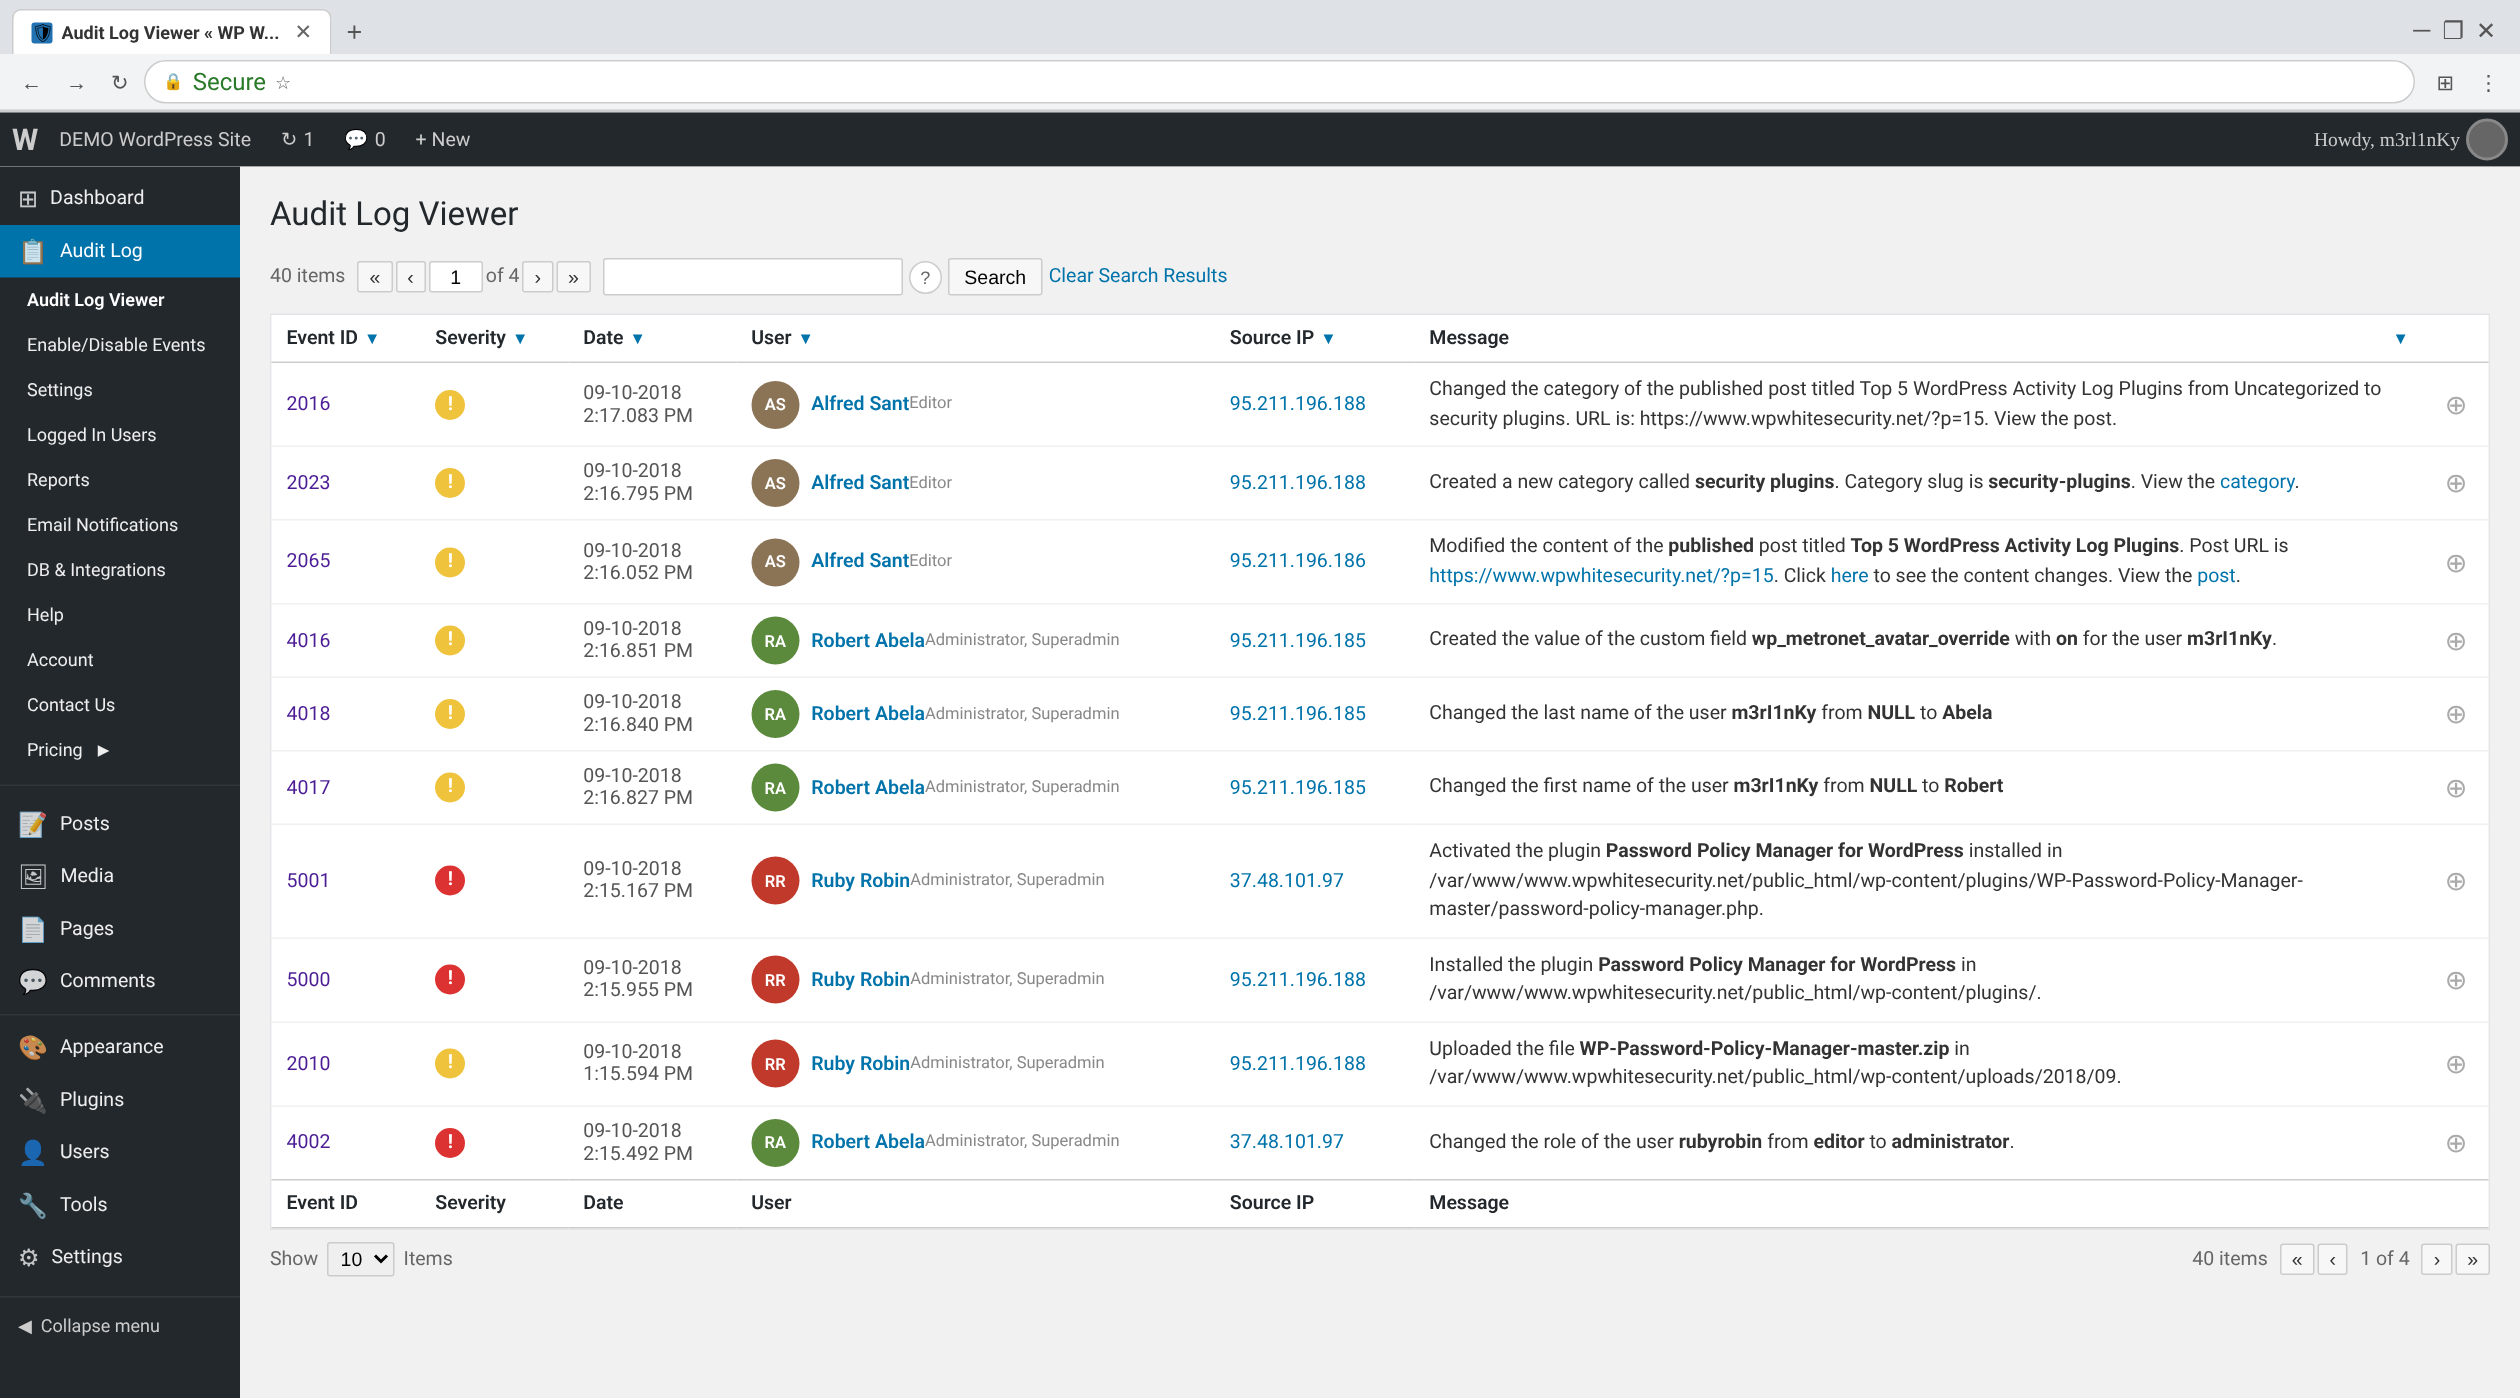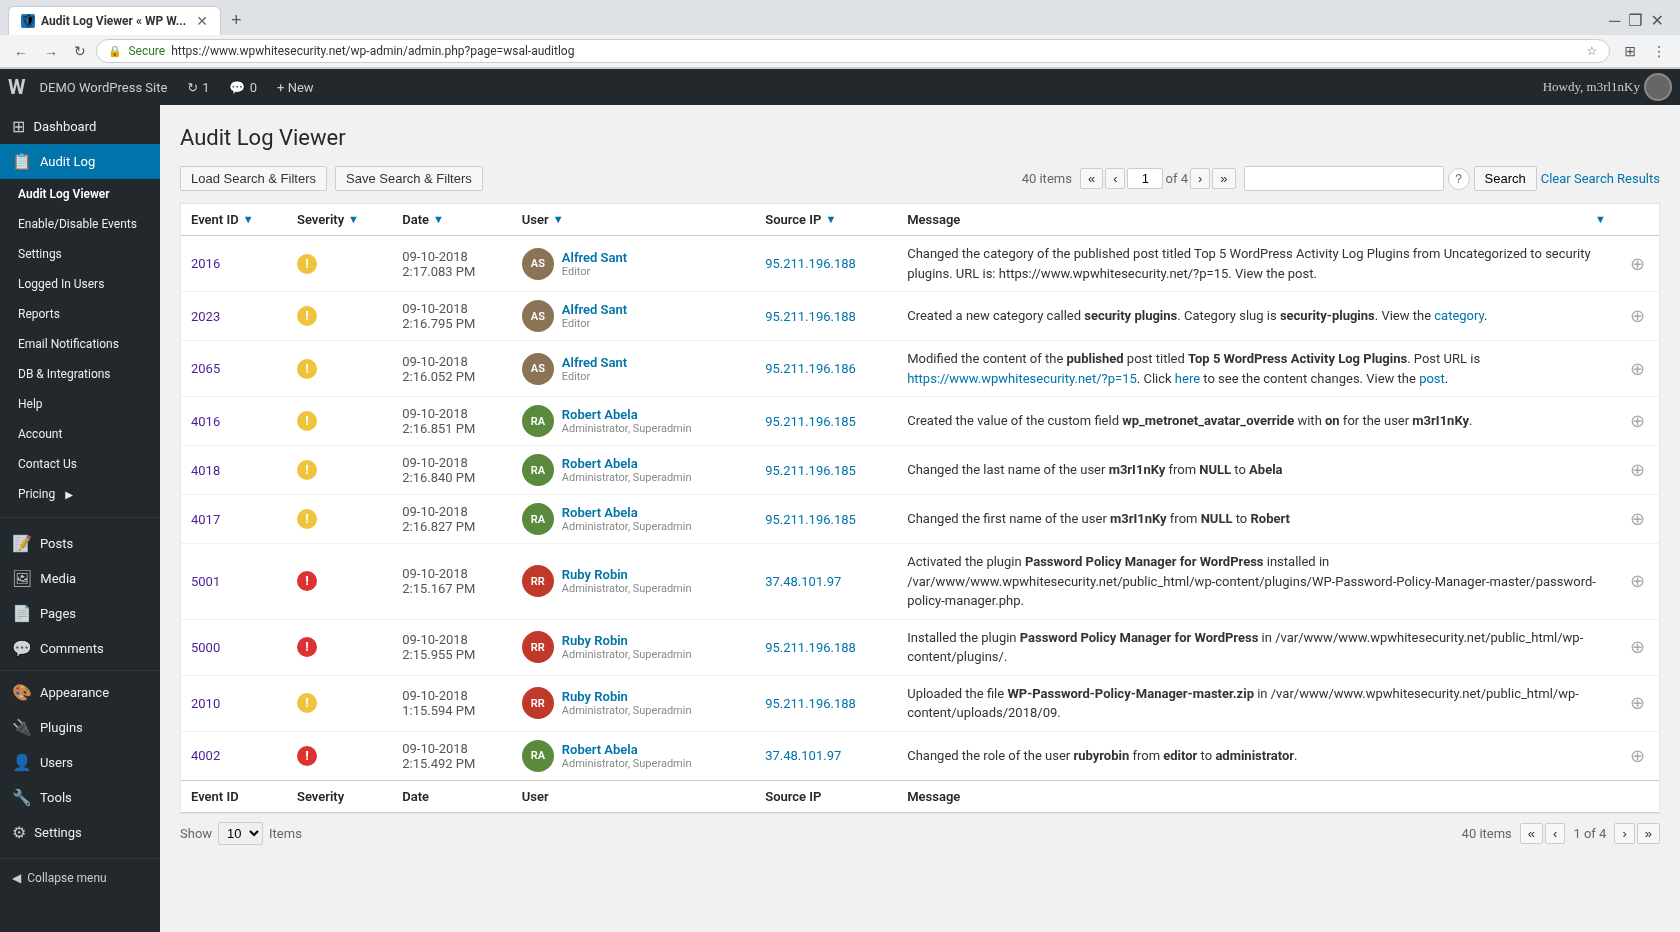--- a/index.html
+++ b/index.html
@@ -255,21 +255,21 @@
     .filter-icon { color: #0073aa; font-size: 11px; }
     .audit-table tbody tr { border-bottom: 1px solid #f0f0f0; }
     .audit-table td { padding: 8px 10px; vertical-align: middle; }
     .event-id { color: #4c1d95; font-size: 13px; }
     .severity-icon { display: inline-block; width: 20px; height: 20px; border-radius: 50%; text-align: center; line-height: 20px; font-size: 13px; font-weight: bold; }
     .severity-yellow { background: #f0c33c; color: #fff; }
     .severity-red { background: #dc3232; color: #fff; }
     .date-col { white-space: nowrap; color: #555; }
     .user-col { display: flex; align-items: center; gap: 8px; }
     .avatar { width: 32px; height: 32px; border-radius: 50%; background: #888; flex-shrink: 0; overflow: hidden; }
-    .user-info { display: flex; flex-direction: column; }
+    .user-info { display: flex; flex-direction: row; }
     .user-name { color: #0073aa; font-weight: 600; font-size: 13px; }
     .user-role { color: #888; font-size: 11px; }
     .ip-link { color: #0073aa; text-decoration: none; }
     .message-col { color: #333; max-width: 560px; line-height: 1.5; }
     .message-col a { color: #0073aa; text-decoration: none; }
     .expand-btn {
       background: none;
       border: none;
       cursor: pointer;
       color: #aaa;
@@ -312,22 +312,21 @@
       <button style="background:none;border:none;cursor:pointer;font-size:16px;color:#555;">❐</button>
       <button style="background:none;border:none;cursor:pointer;font-size:16px;color:#555;">✕</button>
     </div>
   </div>
   <div class="browser-nav">
     <button class="nav-btn">←</button>
     <button class="nav-btn">→</button>
     <button class="nav-btn">↻</button>
     <div class="address-bar">
       <span class="secure-icon">🔒</span>
-      <span style="color:#2a7a2a;font-size:12px;">Secure</span>
-      <span class="address-text">https://www.wpwhitesecurity.net/wp-admin/admin.php?page=wsal-auditlog</span>
+      <span style="color:#2a7a2a;font-size:16px;">Secure</span>
       <span class="star-icon">☆</span>
     </div>
     <div class="nav-extra">
       <button class="nav-extra-btn">⊞</button>
       <button class="nav-extra-btn">⋮</button>
     </div>
   </div>
 </div>
 
 <div class="wp-admin-bar">
@@ -443,24 +442,20 @@
     <div class="sidebar-collapse">
       <span>◀</span>
       <span>Collapse menu</span>
     </div>
   </div>
 
   <div class="content-area">
     <h1 class="page-title">Audit Log Viewer</h1>
 
     <div class="toolbar">
-      <div class="toolbar-left">
-        <button class="btn-secondary">Load Search &amp; Filters</button>
-        <button class="btn-primary">Save Search &amp; Filters</button>
-      </div>
       <div class="toolbar-right">
         <div class="pagination">
           <span class="items-count">40 items</span>
           <button class="page-btn">«</button>
           <button class="page-btn">‹</button>
           <input class="page-input" type="text" value="1" style="">
           <span class="of-text">of 4</span>
           <button class="page-btn">›</button>
           <button class="page-btn">»</button>
         </div>

